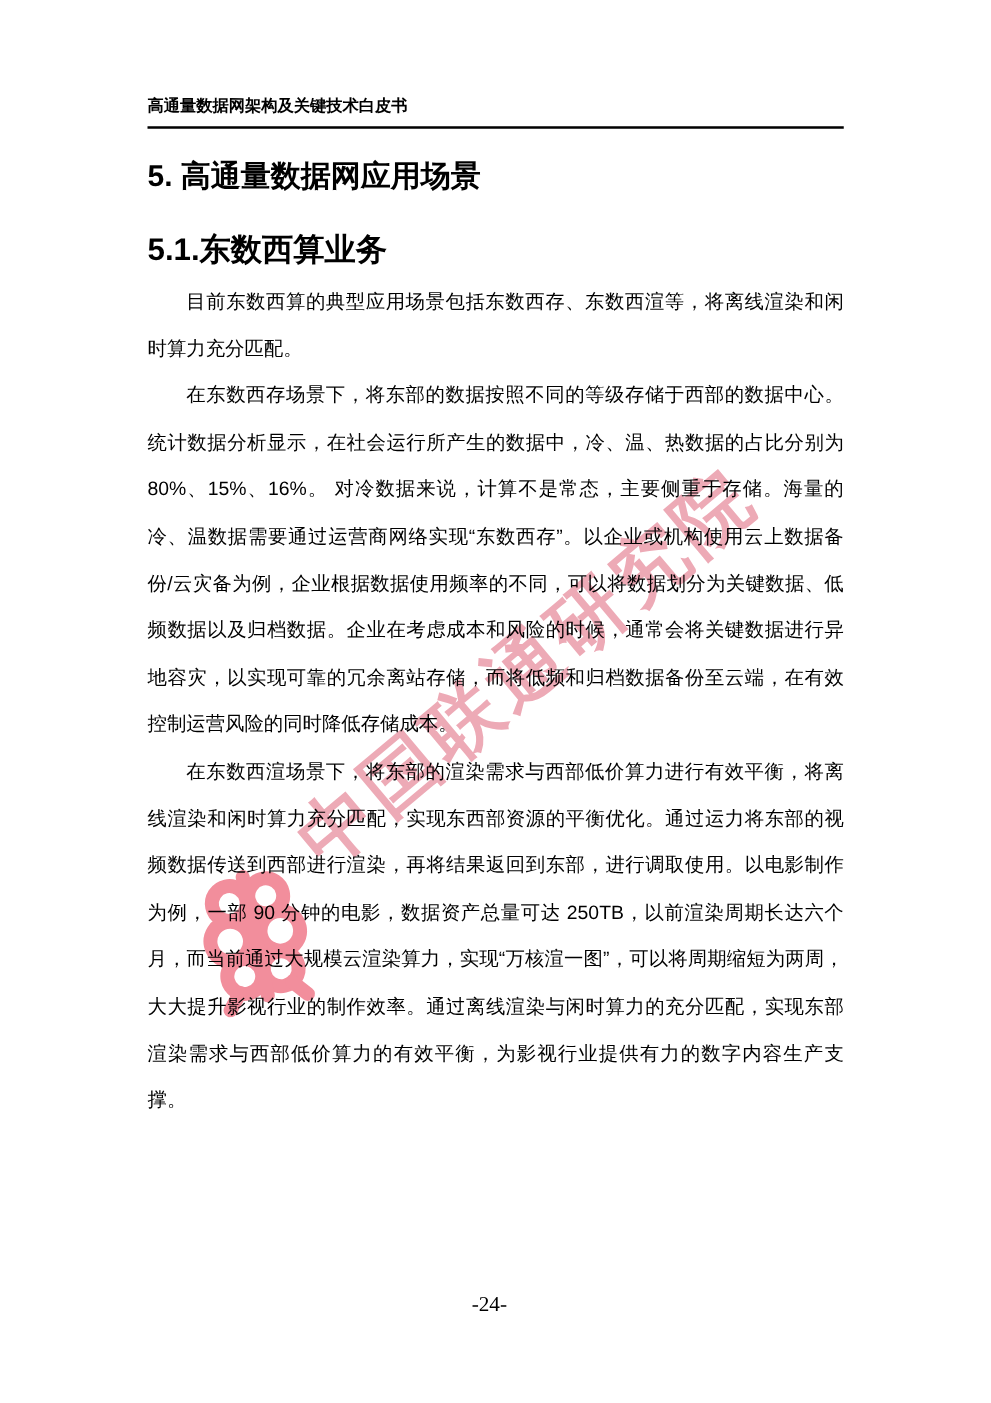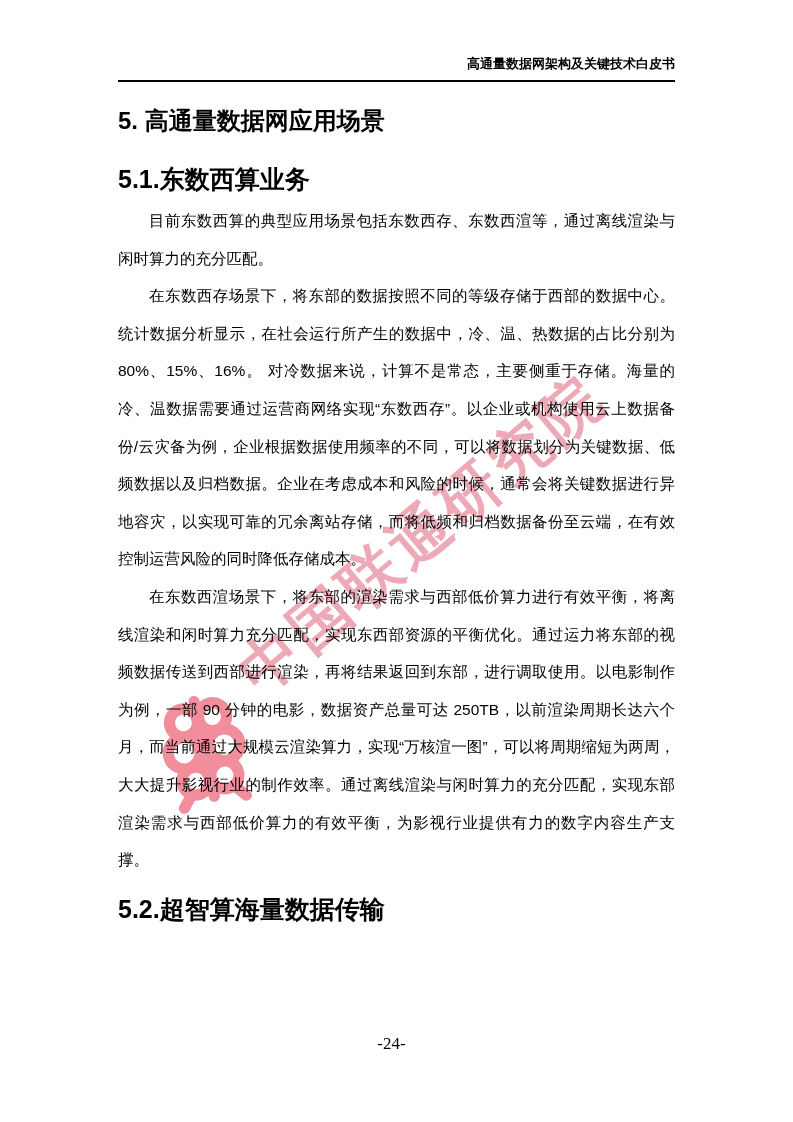--- a/index.html
+++ b/index.html
@@ -30,22 +30,22 @@
     position: absolute;
     left: 204px; top: 748px;
     transform: translate(-50%, -50%) rotate(-12deg);
     color: #f28e9c;
   }
 
   
   .content { position: relative; z-index: 1; padding: 0 118px; }
 
   .header-title {
-    padding-top: 56px;
-    text-align: right;
+    padding-top: 77px;
+    text-align: left;
     font-size: 13px;
     font-weight: bold;
     line-height: 16px;
   }
   .header-rule {
     border: none;
     border-top: 2px solid #000000;
     margin: 8px 0 0 0;
   }
 
@@ -106,24 +106,23 @@
 
   <div class="content">
 
     <div class="header-title">高通量数据网架构及关键技术白皮书</div>
     <hr class="header-rule">
 
     <h1 class="chapter-title">5. 高通量数据网应用场景</h1>
 
     <h2 class="section-heading first">5.1.东数西算业务</h2>
 
-    <p class="body-para lead">目前东数西算的典型应用场景包括东数西存、东数西渲等，通过离线渲染与闲时算力的充分匹配。</p>
+    <p class="body-para lead">目前东数西算的典型应用场景包括东数西存、东数西渲等，将离线渲染和闲时算力充分匹配。</p>
     <p class="body-para">在东数西存场景下，将东部的数据按照不同的等级存储于西部的数据中心。统计数据分析显示，在社会运行所产生的数据中，冷、温、热数据的占比分别为80%、15%、16%。 对冷数据来说，计算不是常态，主要侧重于存储。海量的冷、温数据需要通过运营商网络实现“东数西存”。以企业或机构使用云上数据备份/云灾备为例，企业根据数据使用频率的不同，可以将数据划分为关键数据、低频数据以及归档数据。企业在考虑成本和风险的时候，通常会将关键数据进行异地容灾，以实现可靠的冗余离站存储，而将低频和归档数据备份至云端，在有效控制运营风险的同时降低存储成本。</p>
     <p class="body-para">在东数西渲场景下，将东部的渲染需求与西部低价算力进行有效平衡，将离线渲染和闲时算力充分匹配，实现东西部资源的平衡优化。通过运力将东部的视频数据传送到西部进行渲染，再将结果返回到东部，进行调取使用。以电影制作为例，一部 90 分钟的电影，数据资产总量可达 250TB，以前渲染周期长达六个月，而当前通过大规模云渲染算力，实现“万核渲一图”，可以将周期缩短为两周，大大提升影视行业的制作效率。通过离线渲染与闲时算力的充分匹配，实现东部渲染需求与西部低价算力的有效平衡，为影视行业提供有力的数字内容生产支撑。</p>
 
-    <h2 class="section-heading second">5.2.超智算海量数据传输</h2>
 
 
   </div>
 
   <div class="page-number">-24-</div>
 
 </div>
 
 </body></html>

